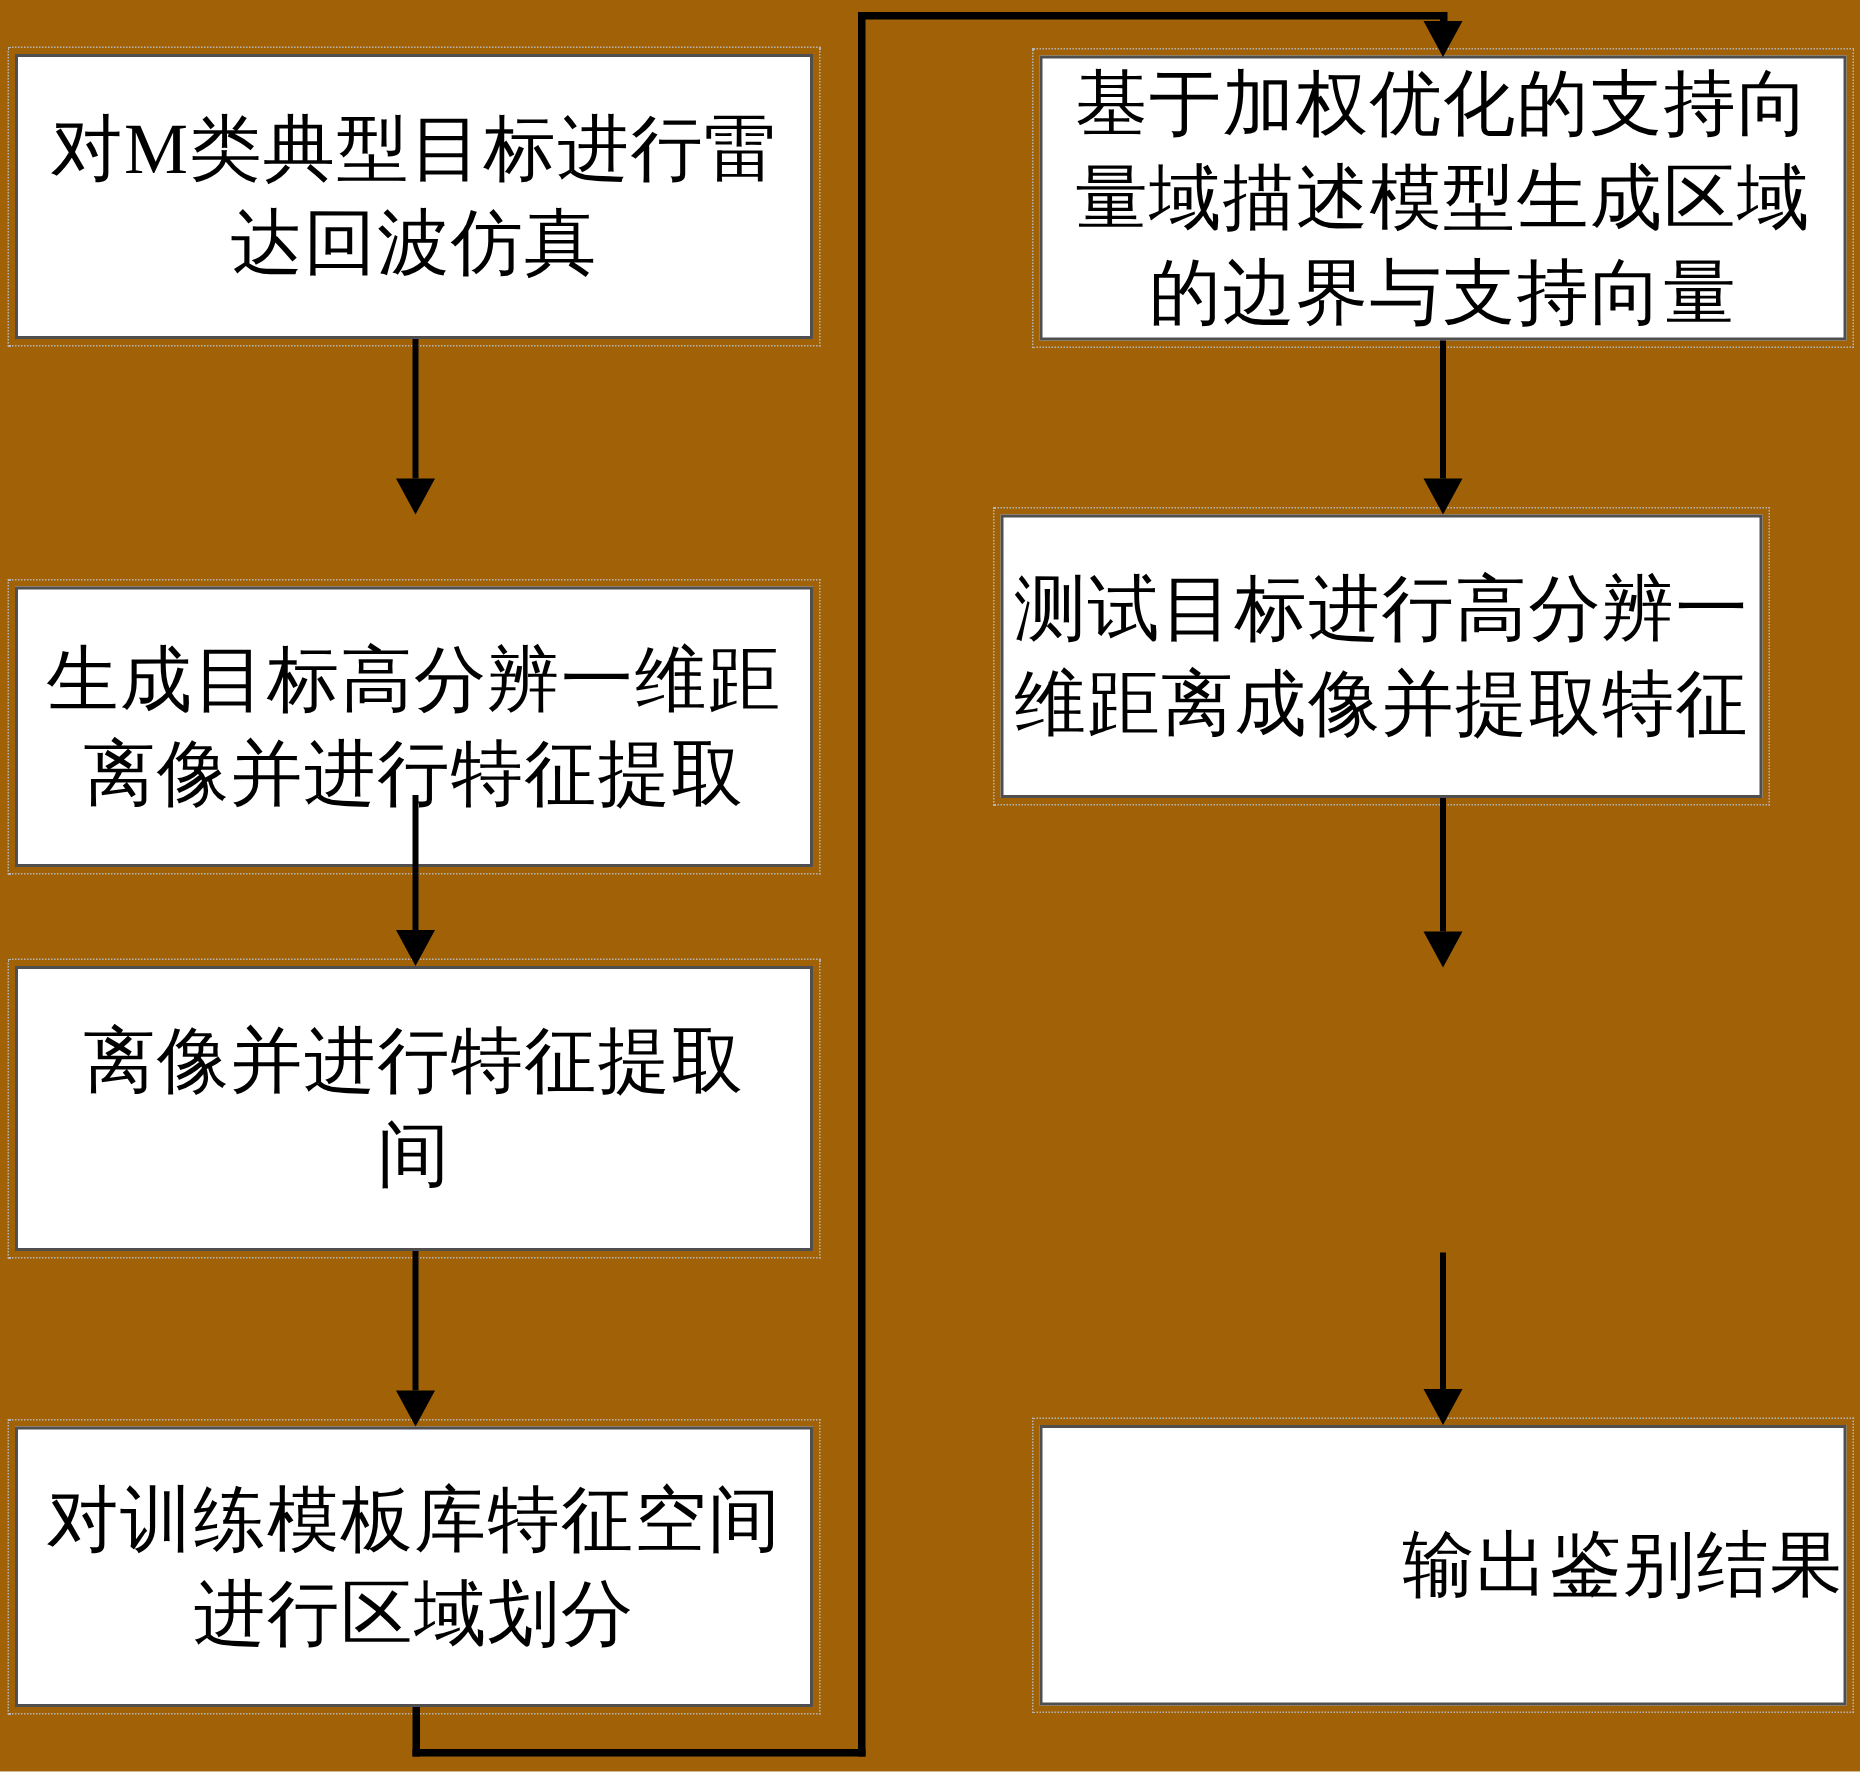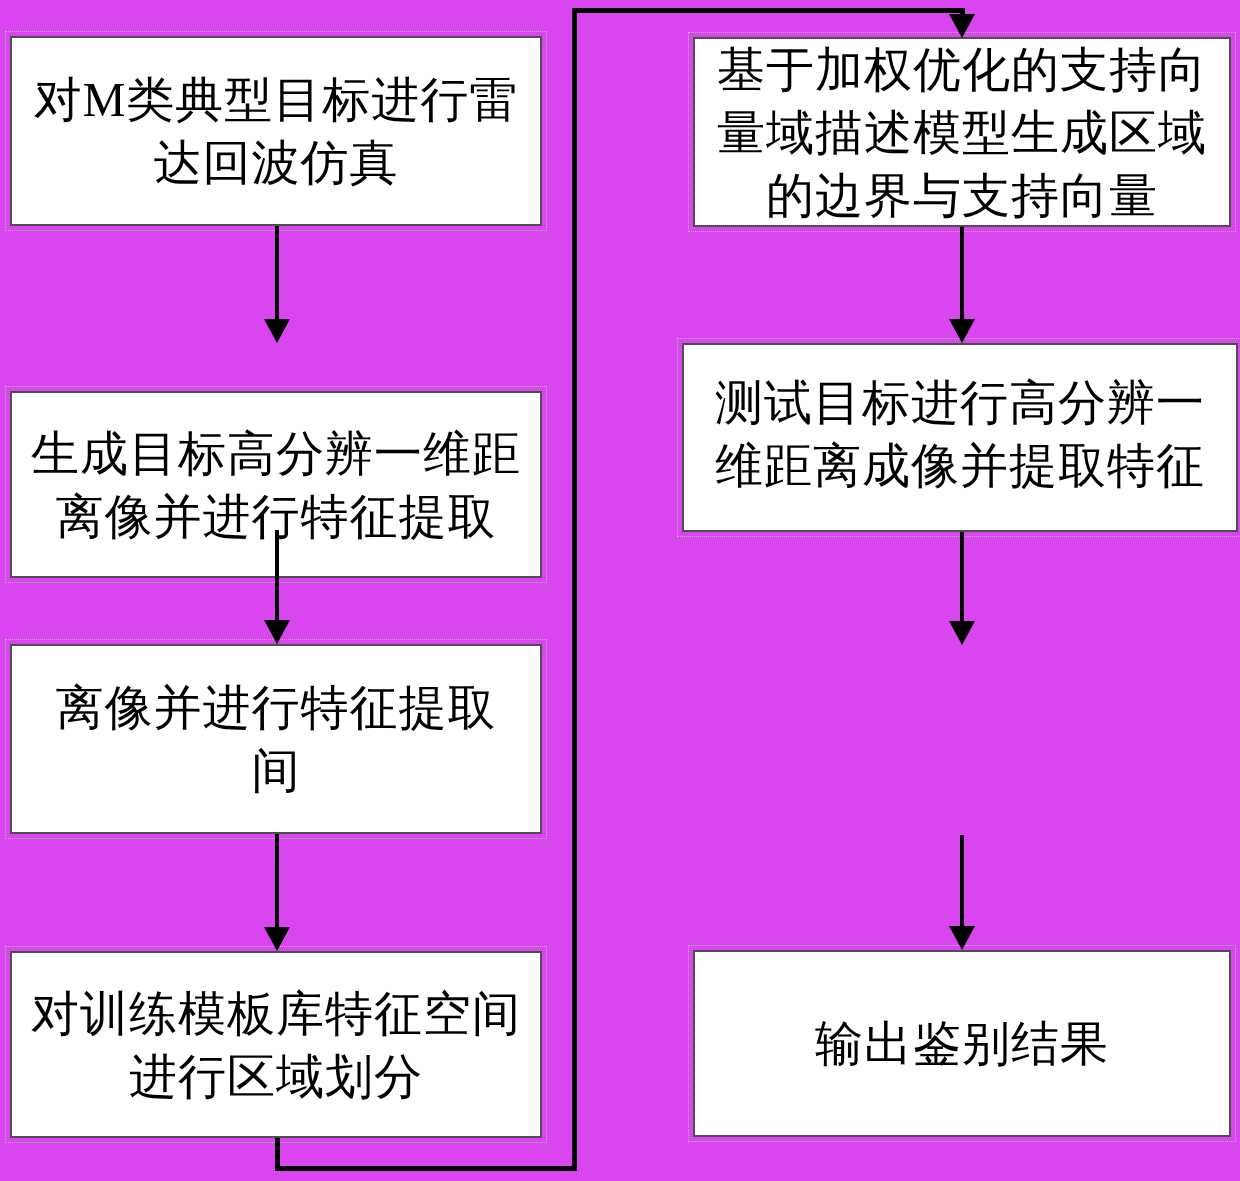--- a/index.html
+++ b/index.html
@@ -1,21 +1,21 @@
 <!DOCTYPE html>
 <html><head>
 <meta charset="utf-8">
 <style>
   * { margin: 0; padding: 0; box-sizing: border-box; }
   html, body { background: #ffffff; }
   .canvas {
     position: relative;
     width: 1240px;
     height: 1181px;
-    background: #d946ef;
+    background: #a16207;
     overflow: hidden;
     font-family: "Liberation Serif", "DejaVu Serif", serif;
   }
   .flow-box {
     position: absolute;
     border: 2px solid #4f4f4f;
     outline: 1px dotted #b5b5b5;
     outline-offset: 4px;
     background: #ffffff;
     display: flex;
@@ -43,23 +43,23 @@
     border-right: 13px solid transparent;
     border-top: 24px solid #000000;
   }
   
   .b-l1 { left: 10px;  top: 36px;  width: 532px; height: 190px; }
   .b-l2 { left: 10px;  top: 343px; width: 532px; height: 187px; margin-top: 48px; }
   .b-l3 { left: 10px;  top: 644px; width: 532px; height: 190px; }
   .b-l4 { left: 10px;  top: 951px; width: 532px; height: 187px; }
   
   .b-r1 { left: 693px; top: 37px;  width: 538px; height: 190px; }
-  .b-r2 { left: 682px; top: 343px; width: 556px; height: 189px; font-family: Liberation Mono, monospace; }
+  .b-r2 { left: 667px; top: 343px; width: 508px; height: 189px; }
   .b-r3 { left: 693px; top: 645px; width: 538px; height: 190px; }
-  .b-r4 { left: 693px; top: 950px; width: 538px; height: 187px; }
+  .b-r4 { left: 693px; top: 950px; width: 538px; height: 187px; justify-content: flex-end; }
   
   .s-a1 { left: 275px; top: 226px; width: 4px; height: 93px; }
   .h-a1 { left: 264px; top: 319px; }
   .s-a2 { left: 275px; top: 530px; width: 4px; height: 90px; }
   .h-a2 { left: 264px; top: 620px; }
   .s-a3 { left: 275px; top: 834px; width: 4px; height: 93px; }
   .h-a3 { left: 264px; top: 927px; }
   
   .s-a4 { left: 960px; top: 227px; width: 4px; height: 92px; }
   .h-a4 { left: 949px; top: 319px; }

